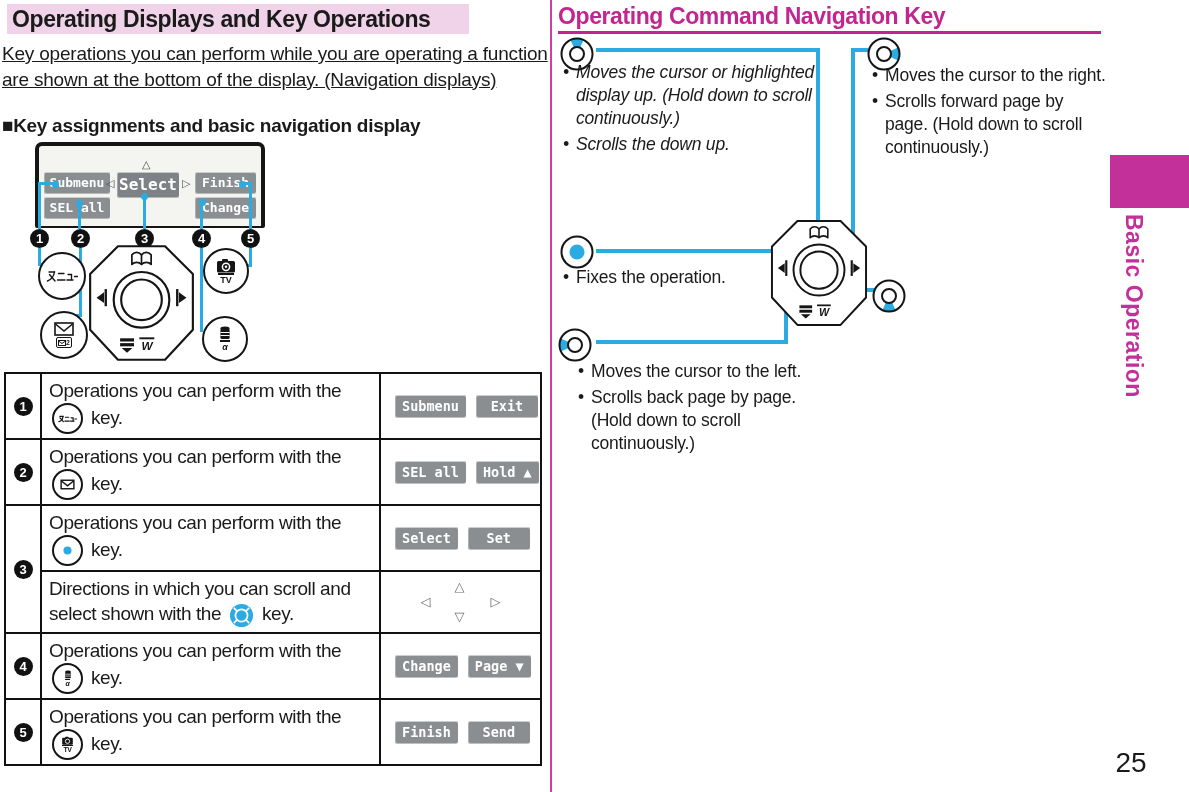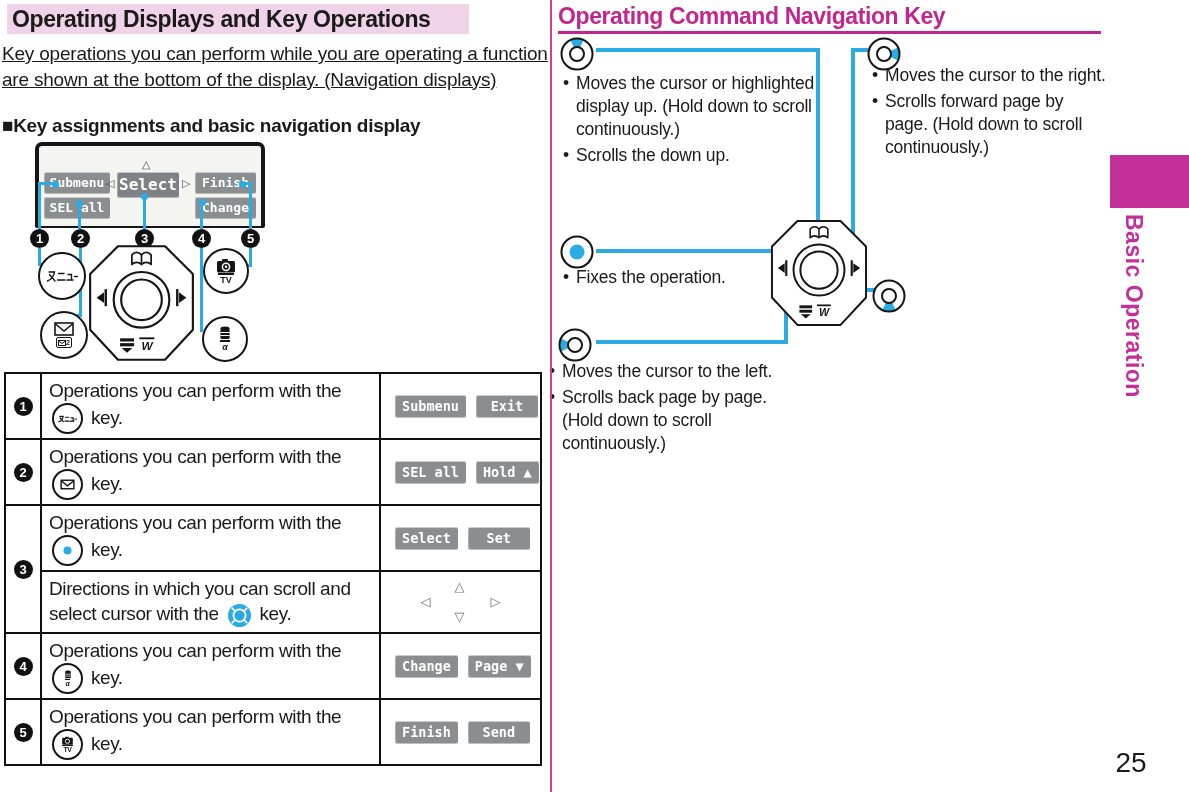--- a/index.html
+++ b/index.html
@@ -244,21 +244,21 @@
       </td>
       <td class="td-badge">
             <div class="badges">
         <span class="tbadge">Select</span>
         <span class="tbadge">Set</span>
       </div>
           </td>
     </tr>
     <tr style="height:62px;">
       <td class="td-desc">
-        <span>Directions in which you can scroll and select cursor with the</span>
+        <span>Directions in which you can scroll and select shown with the</span>
         <span class="inkey" style="border:none;width:25px;height:25px;">
               <svg width="25" height="25" viewBox="0 0 26 26">
                 <circle cx="13" cy="13" r="12" fill="#2aabe2"></circle>
                 <circle cx="13" cy="13" r="6.3" fill="none" stroke="#fff" stroke-width="1.8"></circle>
                 <g stroke="#fff" stroke-width="1.8">
                   <path d="M5 5 L8.6 8.6"></path>
                   <path d="M21 5 L17.4 8.6"></path>
                   <path d="M5 21 L8.6 17.4"></path>
                   <path d="M21 21 L17.4 17.4"></path>
                 </g>
@@ -331,21 +331,21 @@
   <div class="blue-line" style="left:784px;top:301px;width:4px;height:43px;"></div>
   <div class="blue-line" style="left:596px;top:340px;width:192px;height:4px;"></div>
   <div class="blue-line" style="left:853px;top:288px;width:22px;height:4px;"></div>
 
   <svg class="navkey" style="left:560px;top:37px;" viewBox="0 0 34 34">
     <circle cx="17" cy="17" r="15.5" fill="#fff"></circle>
     <path d="M17 17 L10.45 3 A15.5 15.5 0 0 1 23.55 3 Z" fill="#2aabe2"></path>
     <circle cx="17" cy="17" r="15.5" fill="none" stroke="#151515" stroke-width="2"></circle>
     <circle cx="17" cy="17" r="7" fill="#fff" stroke="#151515" stroke-width="2"></circle>
   </svg>
-  <ul class="bullets" style="left:562px;top:72px;width:254px;">
+  <ul class="bullets" style="left:562px;top:61px;width:254px;font-style:italic;">
     <li>Moves the cursor or highlighted display up. (Hold down to scroll continuously.)</li>
     <li>Scrolls the down up.</li>
   </ul>
 
   <svg class="navkey" style="left:867px;top:37px;" viewBox="0 0 34 34">
     <circle cx="17" cy="17" r="15.5" fill="#fff"></circle>
     <path d="M17 17 L31.05 10.45 A15.5 15.5 0 0 1 31.05 23.55 Z" fill="#2aabe2"></path>
     <circle cx="17" cy="17" r="15.5" fill="none" stroke="#151515" stroke-width="2"></circle>
     <circle cx="17" cy="17" r="7" fill="#fff" stroke="#151515" stroke-width="2"></circle>
   </svg>
@@ -361,21 +361,21 @@
   <ul class="bullets" style="left:562px;top:266px;width:250px;">
     <li>Fixes the operation.</li>
   </ul>
 
   <svg class="navkey" style="left:558px;top:328px;" viewBox="0 0 34 34">
     <circle cx="17" cy="17" r="15.5" fill="#fff"></circle>
     <path d="M17 17 L2.95 23.55 A15.5 15.5 0 0 1 2.95 10.45 Z" fill="#2aabe2"></path>
     <circle cx="17" cy="17" r="15.5" fill="none" stroke="#151515" stroke-width="2"></circle>
     <circle cx="17" cy="17" r="7" fill="#fff" stroke="#151515" stroke-width="2"></circle>
   </svg>
-  <ul class="bullets" style="left:548px;top:360px;width:248px;">
+  <ul class="bullets" style="left:577px;top:360px;width:248px;">
     <li>Moves the cursor to the left.</li>
     <li>Scrolls back page by page. (Hold down to scroll continuously.)</li>
   </ul>
 
   <svg class="navkey" style="left:872px;top:279px;" viewBox="0 0 34 34">
     <circle cx="17" cy="17" r="15.5" fill="#fff"></circle>
     <path d="M17 17 L23.55 31.05 A15.5 15.5 0 0 1 10.45 31.05 Z" fill="#2aabe2"></path>
     <circle cx="17" cy="17" r="15.5" fill="none" stroke="#151515" stroke-width="2"></circle>
     <circle cx="17" cy="17" r="7" fill="#fff" stroke="#151515" stroke-width="2"></circle>
   </svg>

